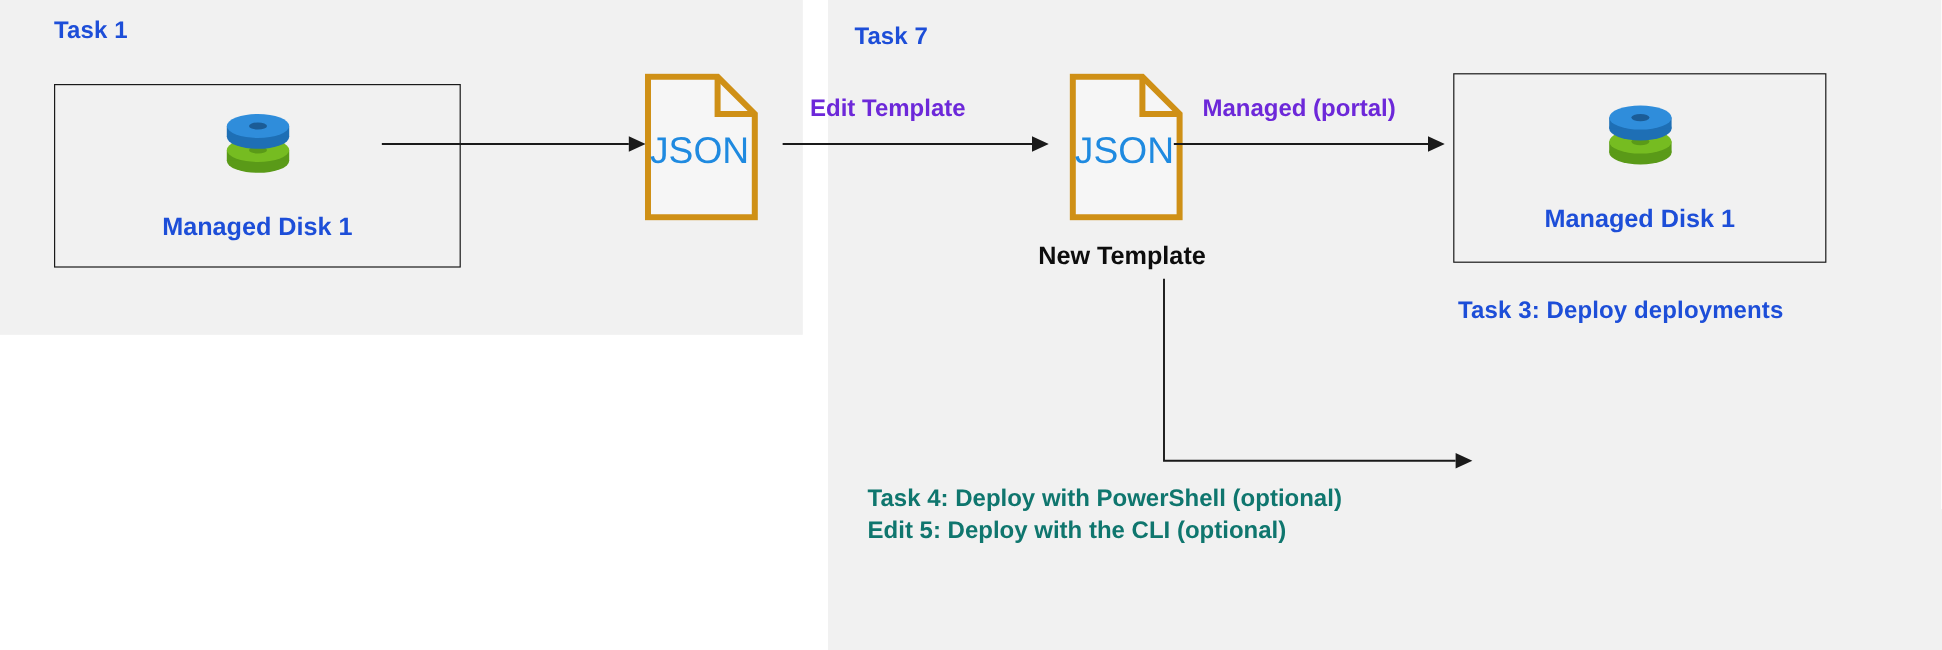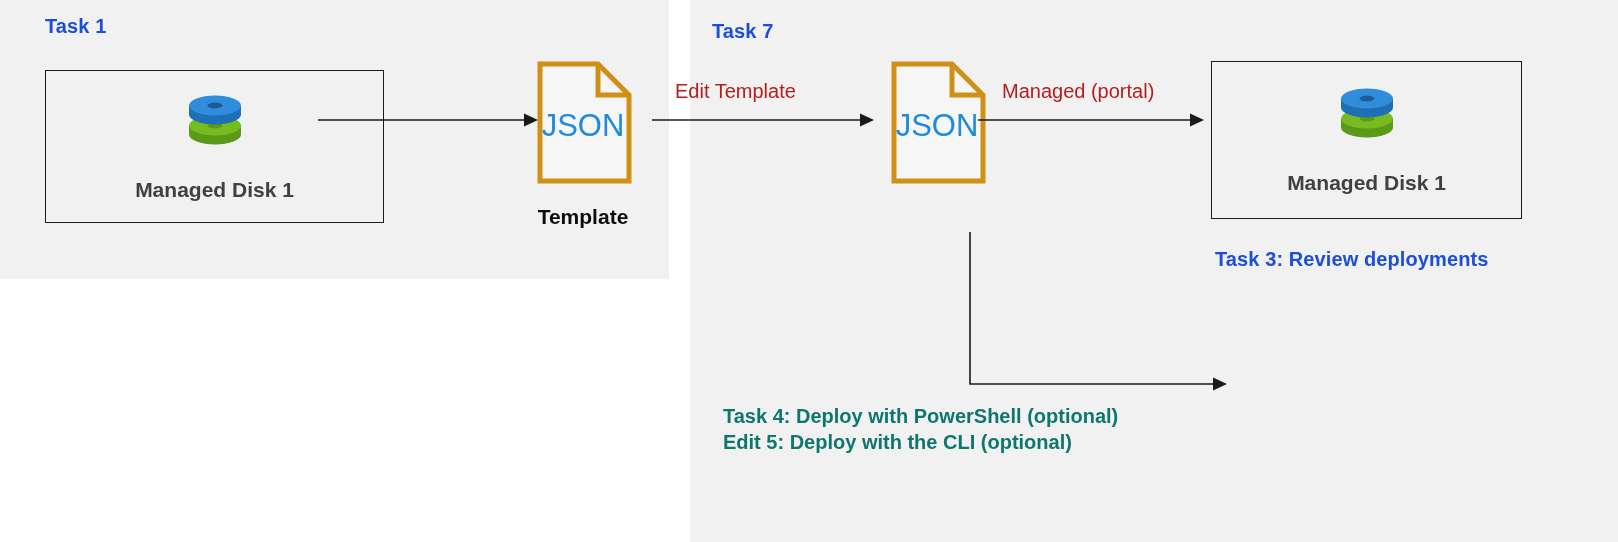--- a/index.html
+++ b/index.html
@@ -55,21 +55,21 @@
     transform: translateY(-50%);
     display: flex;
     flex-direction: column;
     align-items: center;
     justify-content: center;
   }
   .box-caption {
     margin-top: 25px;
     font-size: 21px;
     font-weight: bold;
-    color: #404040;
+    color: #1d4ed8;
     white-space: nowrap;
   }
 
   
   .disk-icon { display:block; }
 
   
   .json-file { position: absolute; text-decoration: underline; }
   #json-template     { left: 537px; top: 61px;  }
   #json-new-template { left: 891px; top: 61px;  }
@@ -88,22 +88,22 @@
   .connector { position: absolute; overflow: visible; }
   #conn-disk-to-template { left: 318px; top: 108px;  }
   #conn-edit-template    { left: 652px; top: 108px;  }
   #conn-deploy-portal    { left: 978px; top: 108px;  }
   #conn-branch-down      { left: 930px; top: 232px;  }
 
   
   .conn-label {
     position: absolute;
     font-size: 20px;
-    font-weight: normal;
-    color: #b91c1c;
+    font-weight: bold;
+    color: #6d28d9;
     white-space: nowrap;
   }
   #label-edit-template { left: 675px; top: 80px;  }
   #label-deploy-portal { left: 1002px; top: 80px; }
 
   
   #notes-optional {
     position: absolute;
     left: 723px;
     top: 404px;
@@ -118,21 +118,21 @@
 </head>
 <body>
 
 <div id="canvas">
 
   <div class="panel" id="panel-task1"></div>
   <div class="panel" id="panel-task2"></div>
 
   <div class="task-label" id="label-task1">Task 1</div>
   <div class="task-label" id="label-task2">Task 7</div>
-  <div class="task-label" id="label-task3">Task 3: Review deployments</div>
+  <div class="task-label" id="label-task3">Task 3: Deploy deployments</div>
 
   <div class="resource-box" id="box-disk1-left">
     <div class="box-inner">
       <span class="disk-icon">
         <svg width="62" height="56" viewBox="0 0 62 56" xmlns="http://www.w3.org/2000/svg">
 
           <ellipse cx="31" cy="42" rx="26" ry="10" fill="#5a9a18"></ellipse>
           <rect x="5" y="33" width="52" height="9" fill="#5a9a18"></rect>
           <ellipse cx="31" cy="33" rx="26" ry="10" fill="#76bc21"></ellipse>
           <ellipse cx="31" cy="33" rx="7.5" ry="3" fill="#5a9a18"></ellipse>
@@ -154,37 +154,37 @@
     </svg>
   </span>
 
   <span class="json-file" id="json-template">
     <svg width="95" height="123" viewBox="0 0 95 123" xmlns="http://www.w3.org/2000/svg">
       <path d="M3 3 H61 L92 34 V120 H3 Z" fill="#f6f6f6" stroke="#cf9016" stroke-width="5" stroke-linejoin="miter"></path>
       <path d="M61 3 V34 H92" fill="none" stroke="#cf9016" stroke-width="5" stroke-linejoin="miter"></path>
       <text x="46" y="75" fill="#1f8ae0" font-family="Liberation Sans, sans-serif" font-size="31" text-anchor="middle">JSON</text>
     </svg>
   </span>
-  <div class="json-caption" id="caption-template">Template</div>
 
   <div class="conn-label" id="label-edit-template">Edit Template</div>
   <span class="connector" id="conn-edit-template">
     <svg width="222" height="24" viewBox="0 0 222 24" xmlns="http://www.w3.org/2000/svg">
       <line x1="0" y1="12" x2="208" y2="12" stroke="#1a1a1a" stroke-width="1.6"></line>
       <polygon points="208,5.5 222,12 208,18.5" fill="#1a1a1a"></polygon>
     </svg>
   </span>
 
   <span class="json-file" id="json-new-template">
     <svg width="95" height="123" viewBox="0 0 95 123" xmlns="http://www.w3.org/2000/svg">
       <path d="M3 3 H61 L92 34 V120 H3 Z" fill="#f6f6f6" stroke="#cf9016" stroke-width="5" stroke-linejoin="miter"></path>
       <path d="M61 3 V34 H92" fill="none" stroke="#cf9016" stroke-width="5" stroke-linejoin="miter"></path>
       <text x="46" y="75" fill="#1f8ae0" font-family="Liberation Sans, sans-serif" font-size="31" text-anchor="middle">JSON</text>
     </svg>
   </span>
+  <div class="json-caption" id="caption-new-template">New Template</div>
 
   <div class="conn-label" id="label-deploy-portal">Managed (portal)</div>
   <span class="connector" id="conn-deploy-portal">
     <svg width="226" height="24" viewBox="0 0 226 24" xmlns="http://www.w3.org/2000/svg">
       <line x1="0" y1="12" x2="212" y2="12" stroke="#1a1a1a" stroke-width="1.6"></line>
       <polygon points="212,5.5 226,12 212,18.5" fill="#1a1a1a"></polygon>
     </svg>
   </span>
 
   <div class="resource-box" id="box-disk1-right">

